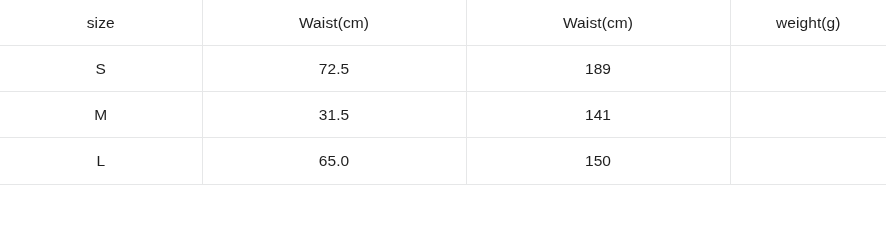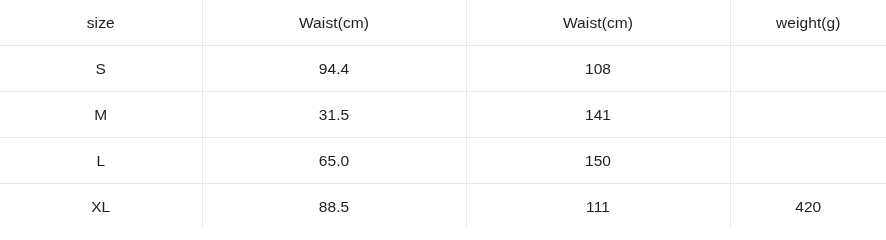--- a/index.html
+++ b/index.html
@@ -92,37 +92,31 @@
       <tr>
         <th>size</th>
         <th>Waist(cm)</th>
         <th>Waist(cm)</th>
         <th>weight(g)</th>
       </tr>
     </thead>
     <tbody>
       <tr>
         <td>S</td>
-        <td>94.4</td>
-        <td>108</td>
+        <td>72.5</td>
+        <td>189</td>
         <td></td>
       </tr>
       <tr>
         <td>M</td>
         <td>31.5</td>
         <td>141</td>
         <td></td>
       </tr>
       <tr>
         <td>L</td>
         <td>65.0</td>
         <td>150</td>
         <td></td>
       </tr>
-      <tr>
-        <td>XL</td>
-        <td>88.5</td>
-        <td>111</td>
-        <td>420</td>
-      </tr>
     </tbody>
   </table>
 </div>
 
 </body></html>

